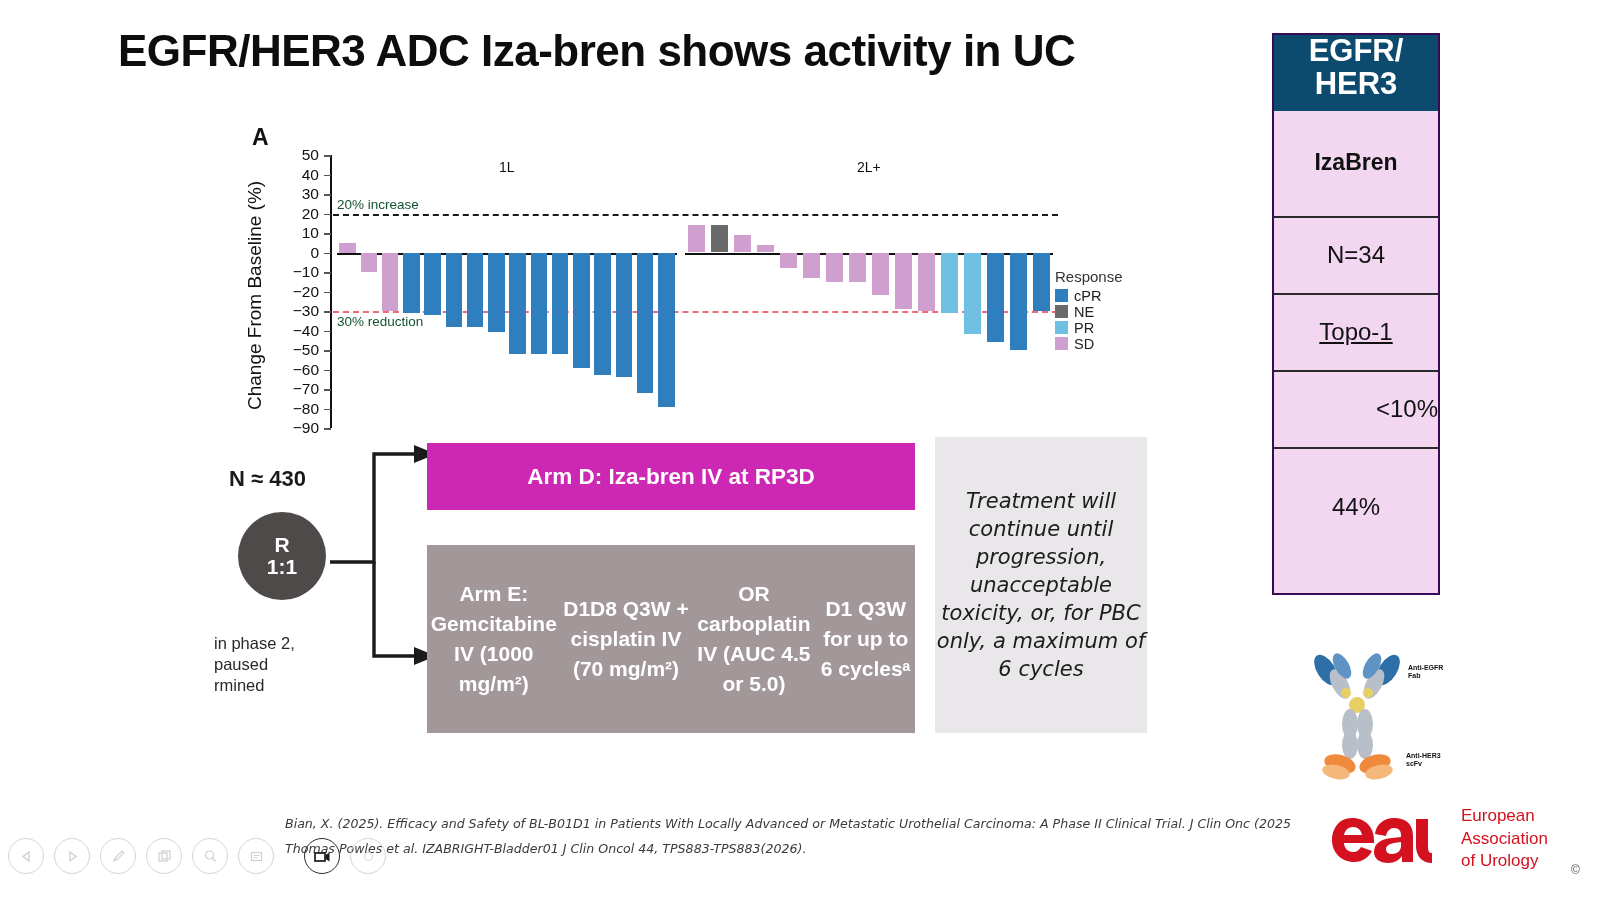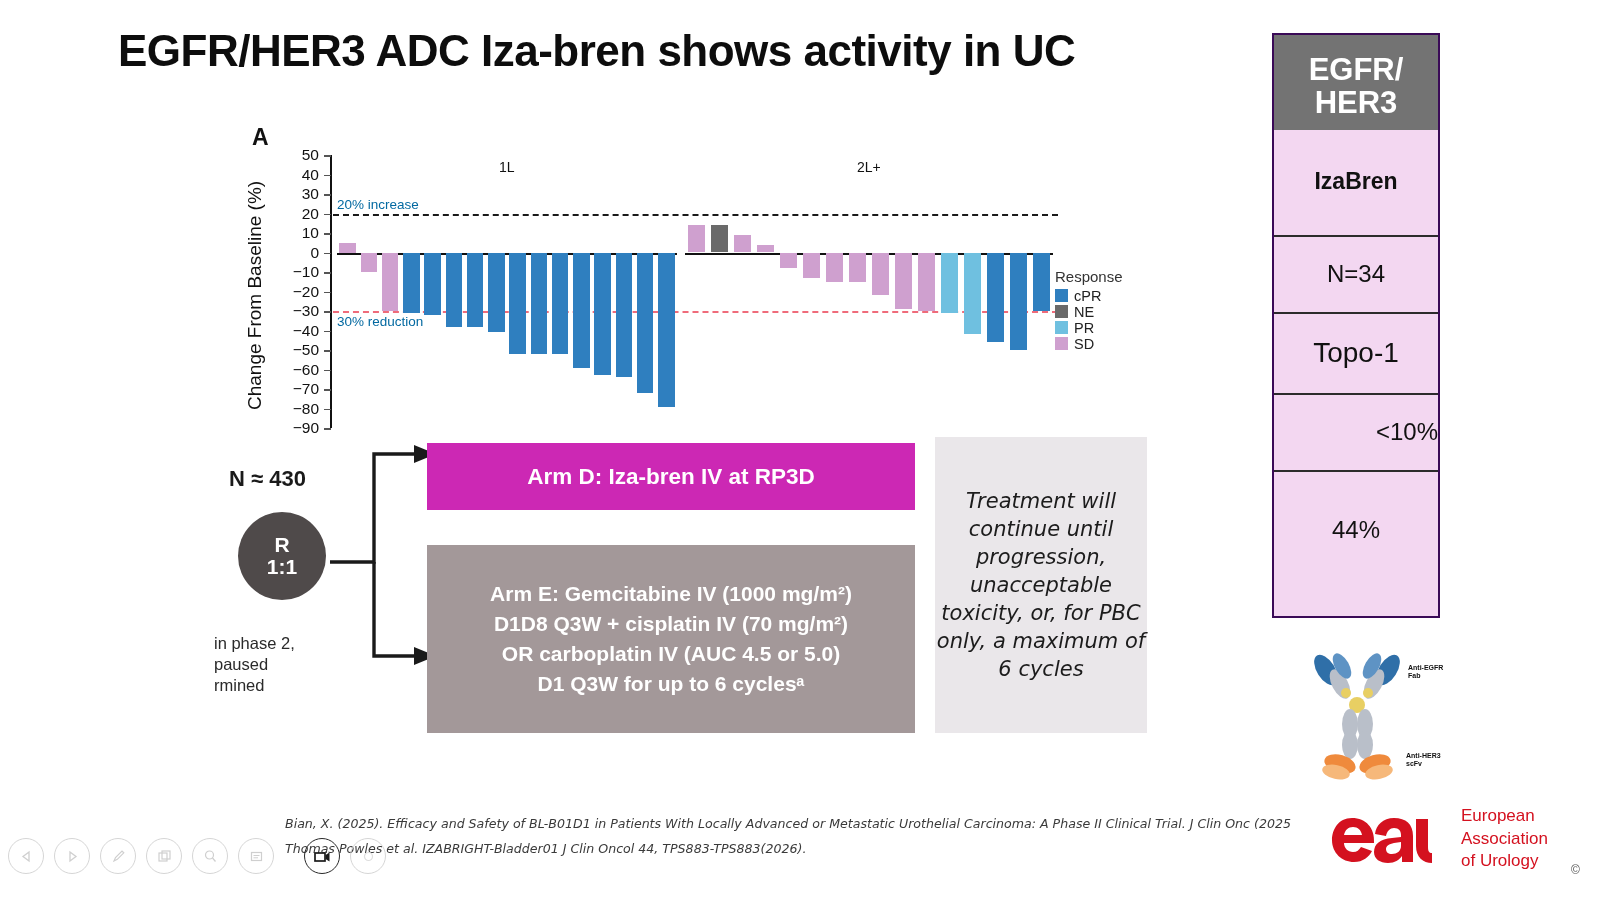--- a/index.html
+++ b/index.html
@@ -32,21 +32,21 @@
     position:absolute;right:100%;margin-right:5px;transform:translateY(-52%);
     font-size:15.5px;color:#111;white-space:nowrap;
   }
   .zeroline{position:absolute;left:32px;height:2.2px;background:#111;}
   .dash20{
     position:absolute;left:32px;height:0;border-top:2.4px dashed #1a1a1a;
   }
   .dash30{
     position:absolute;left:32px;height:0;border-top:2.4px dashed #ef6b7a;
   }
-  .dashlabel{position:absolute;font-size:13.5px;color:#0369a1;white-space:nowrap;}
+  .dashlabel{position:absolute;font-size:13.5px;color:#14532d;white-space:nowrap;}
   .grouplabel{position:absolute;font-size:14px;color:#111;}
   .bar{position:absolute;}
 
   
   .legend{position:absolute;left:1055px;top:268px;}
   .legend-title{font-size:15px;color:#333;margin-bottom:3px;}
   .legend-row{display:flex;align-items:center;height:15px;margin-bottom:1px;}
   .legend-sw{width:13px;height:13px;margin-right:6px;}
   .legend-lb{font-size:14.5px;color:#222;}
 
@@ -62,47 +62,47 @@
     position:absolute;left:214px;top:633px;font-size:16.5px;color:#2a2a2a;
     line-height:1.28;font-weight:500;
   }
   .armD{
     position:absolute;left:427px;top:443px;width:488px;height:67px;background:#cc28b4;
     display:flex;align-items:center;justify-content:center;
     color:#fff;font-size:22.5px;font-weight:bold;
   }
   .armE{
     position:absolute;left:427px;top:545px;width:488px;height:188px;background:#a39899;
-    display:flex;flex-direction:column;align-items:center;justify-content:center;
+    display:flex;flex-direction:row;align-items:center;justify-content:center;
     color:#fff;font-size:21px;font-weight:bold;line-height:1.42;text-align:center;
   }
   .treatbox{
     position:absolute;left:935px;top:437px;width:212px;height:296px;background:#eae7ea;
     display:flex;align-items:center;justify-content:center;
     font-style:italic;font-size:21px;color:#1c1c1c;line-height:1.34;text-align:center;
     font-family:"DejaVu Sans",sans-serif;
   }
   .connector{position:absolute;left:330px;top:440px;width:110px;height:230px;}
 
   
   .sidetable{
     position:absolute;left:1272px;top:33px;width:164px;
     border:2px solid #3a0a57;background:#f3d7f1;
   }
   .sthead{
-    background:#737373;color:#fff;font-size:31px;font-weight:bold;
-    text-align:center;padding:19px 0 10px;line-height:1.06;
+    background:#0c4a6e;color:#fff;font-size:31px;font-weight:bold;
+    text-align:center;padding:0 0 10px;line-height:1.06;
   }
   .strow{
     border-top:2px solid #2b2b2b;text-align:center;color:#111;
   }
   .strow.first{border-top:none;}
   .strow.r1{font-size:23px;font-weight:bold;padding:38px 0 40px;}
   .strow.r2{font-size:24px;padding:23px 0 24px;}
-  .strow.r3{font-size:28px;padding:23px 0 24px;}
+  .strow.r3{font-size:24px;padding:23px 0 24px;text-decoration:underline;}
   .strow.r4{font-size:24px;padding:23px 0 24px;text-align:right;}
   .strow.r5{font-size:24px;padding:44px 0 72px;}
 
   
   .abox{position:absolute;left:1288px;top:648px;width:180px;height:135px;}
   .ablabel{position:absolute;font-size:7px;color:#111;line-height:1.15;font-weight:bold;}
 
   
   .citation{
     position:absolute;left:285px;top:812px;width:1050px;

